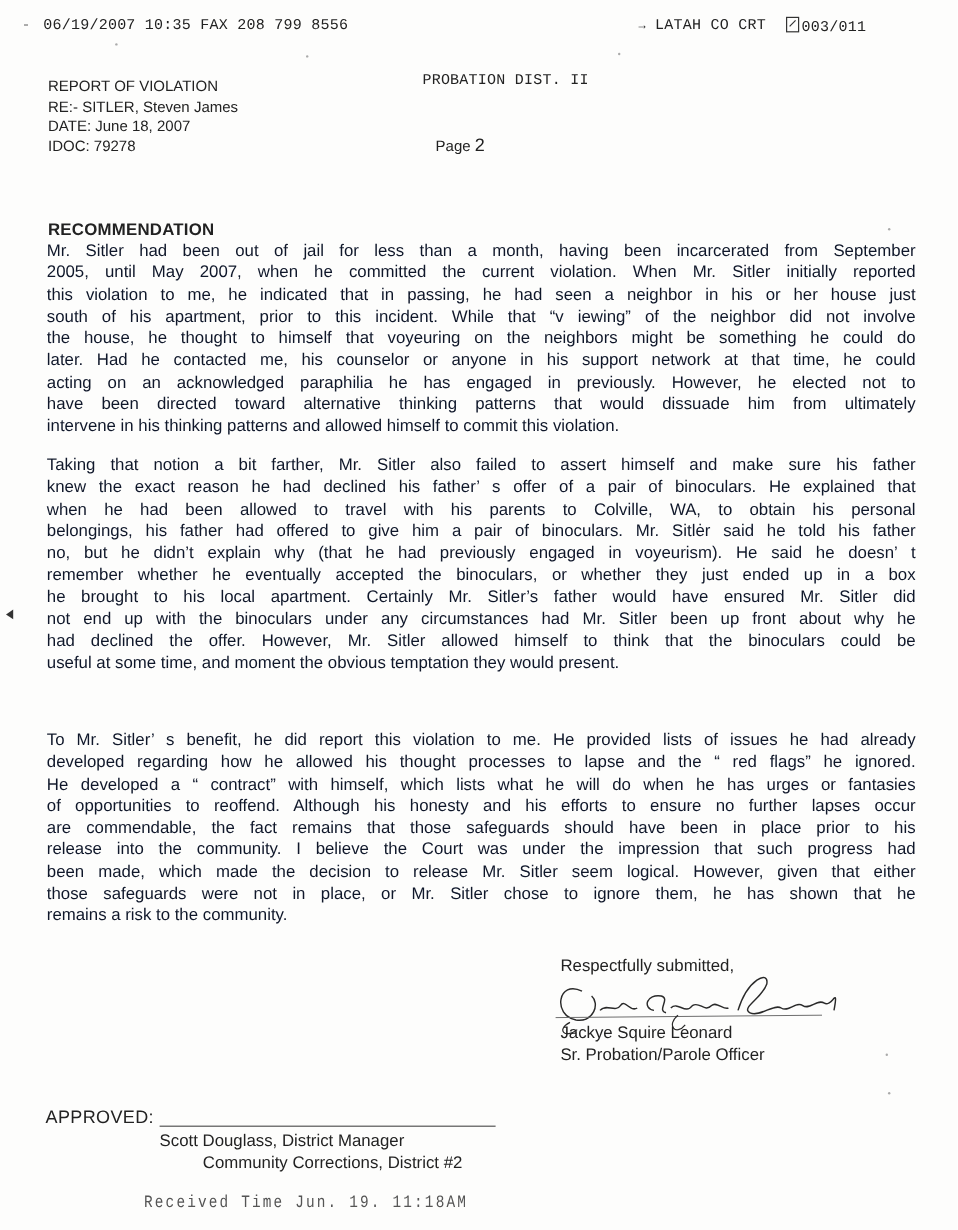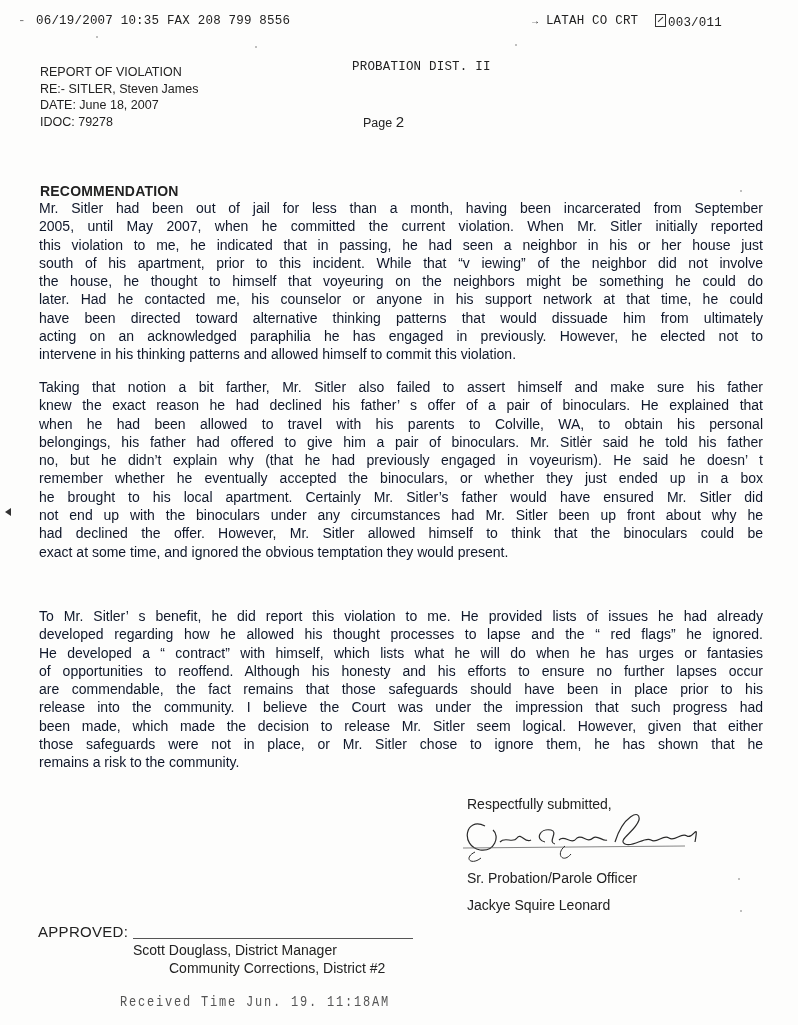--- a/index.html
+++ b/index.html
@@ -29,21 +29,21 @@
 
   .body-text { position: absolute; left: 39px; width: 724px; font-size: 14px; line-height: 18.3px; color: #0f172a; text-align: justify; }
   .body-text .ln { display: block; white-space: nowrap; text-align-last: justify; text-align: justify; }
   .body-text .ln.last { text-align-last: left; }
   .p1 { top: 199px; }
   .p2 { top: 378px; }
   .p3 { top: 607px; }
 
   .signature-block { position: absolute; left: 467px; top: 796px; font-size: 14px; line-height: 17.5px; color: #222; }
   .sig-svg { position: absolute; left: 455px; top: 806px; width: 270px; height: 60px; }
-  .sig-name { position: absolute; left: 467px; top: 852px; font-size: 14px; color: #222; margin-top: 45px; }
+  .sig-name { position: absolute; left: 467px; top: 852px; font-size: 14px; color: #222; }
   .sig-title { position: absolute; left: 467px; top: 870px; font-size: 14px; color: #222; }
 
   .approved-label { position: absolute; left: 38px; top: 923px; font-size: 15px; color: #222; letter-spacing: 0.3px; }
   .approval-line { position: absolute; left: 133px; top: 938px; width: 280px; height: 1px; background: #555; }
   .approver-name { position: absolute; left: 133px; top: 942px; font-size: 14px; line-height: 17.5px; color: #222; }
   .approver-unit { position: absolute; left: 133px; top: 960px; font-size: 14px; line-height: 17.5px; color: #222; margin-left: 36px; }
 
   .received { position: absolute; left: 120px; top: 994px; font-family: "Liberation Mono", "DejaVu Sans Mono", monospace;
     font-size: 12px; color: #555; letter-spacing: 1.8px; transform: scaleY(1.2); transform-origin: left top; }
 
@@ -74,35 +74,35 @@
 
   <div class="section-title sans">RECOMMENDATION</div>
 
   <div class="body-text sans p1">
       <span class="ln">Mr. Sitler had been out of jail for less than a month, having been incarcerated from September</span>
       <span class="ln">2005, until May 2007, when he committed the current violation.  When Mr. Sitler initially reported</span>
       <span class="ln">this violation to me, he indicated that in passing, he had seen a neighbor in his or her house just</span>
       <span class="ln">south of his apartment, prior to this incident.  While that “v iewing” of the neighbor did not involve</span>
       <span class="ln">the house, he thought to himself that voyeuring on the neighbors might be something he could do</span>
       <span class="ln">later.  Had he contacted me, his counselor or anyone in his support network at that time, he could</span>
+      <span class="ln">acting on an acknowledged paraphilia he has engaged in previously.  However, he elected not to</span>
       <span class="ln">have been directed toward alternative thinking patterns that would dissuade him from ultimately</span>
-      <span class="ln">acting on an acknowledged paraphilia he has engaged in previously.  However, he elected not to</span>
       <span class="ln last">intervene in his thinking patterns and allowed himself to commit this violation.</span>
     </div>
   <div class="body-text sans p2">
       <span class="ln">Taking that notion a bit farther, Mr. Sitler also failed to assert himself and make sure his father</span>
       <span class="ln">knew the exact reason he had declined his father’ s offer of a pair of binoculars.  He explained that</span>
       <span class="ln">when he had been allowed to travel with his parents to Colville, WA, to obtain his personal</span>
       <span class="ln">belongings, his father had offered to give him a pair of binoculars.  Mr. Sitlėr said he told his father</span>
       <span class="ln">no, but he didn’t  explain why (that he had previously engaged in voyeurism).  He said he doesn’ t</span>
       <span class="ln">remember whether he eventually accepted the binoculars, or whether they just ended up in a box</span>
       <span class="ln">he brought to his local apartment.  Certainly Mr. Sitler’s  father would have ensured Mr. Sitler did</span>
       <span class="ln">not end up with the binoculars under any circumstances had Mr. Sitler been up front about why he</span>
       <span class="ln">had declined the offer.  However, Mr. Sitler allowed himself to think that the binoculars could be</span>
-      <span class="ln last">exact at some time, and ignored the obvious temptation they would present.</span>
+      <span class="ln last">useful at some time, and moment the obvious temptation they would present.</span>
     </div>
   <div class="body-text sans p3">
       <span class="ln">To Mr. Sitler’ s benefit, he did report this violation to me.  He provided lists of issues he had already</span>
       <span class="ln">developed regarding how he allowed his thought processes to lapse and the “ red flags” he ignored.</span>
       <span class="ln">He developed a “ contract” with himself, which lists what he will do when he has urges or fantasies</span>
       <span class="ln">of opportunities to reoffend.  Although his honesty and his efforts to ensure no further lapses occur</span>
       <span class="ln">are commendable, the fact remains that those safeguards should have been in place prior to his</span>
       <span class="ln">release into the community.  I believe the Court was under the impression that such progress had</span>
       <span class="ln">been made, which made the decision to release Mr. Sitler seem logical.  However, given that either</span>
       <span class="ln">those safeguards were not in place, or Mr. Sitler chose to ignore them, he has shown that he</span>

